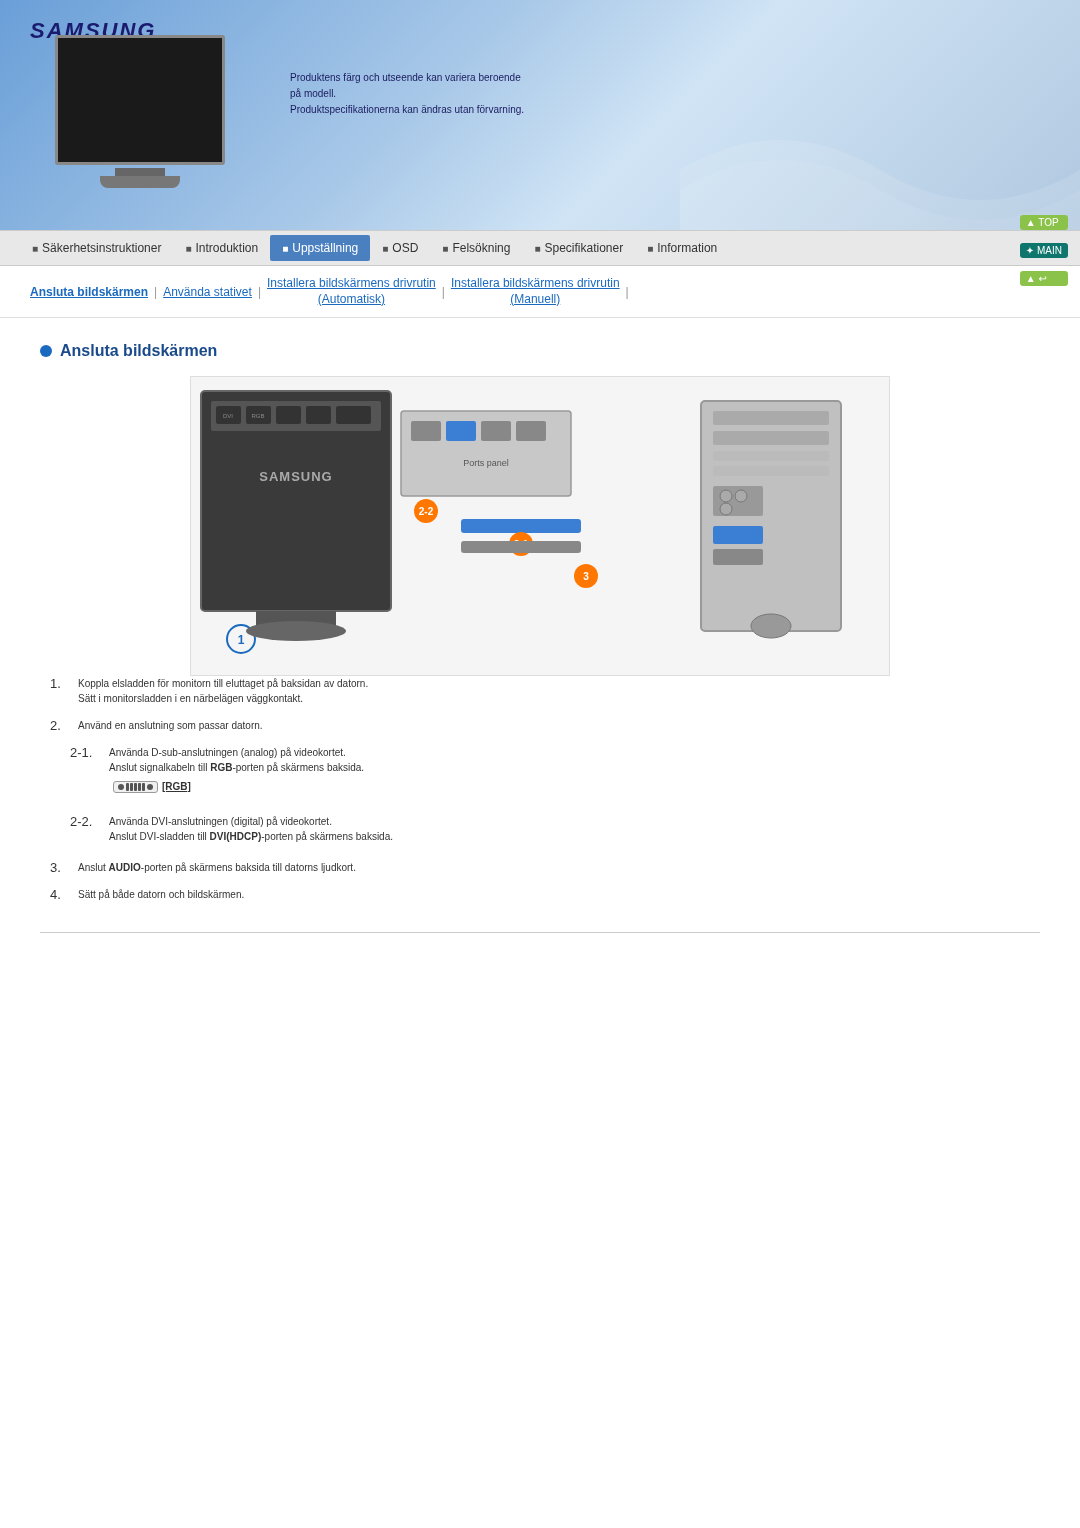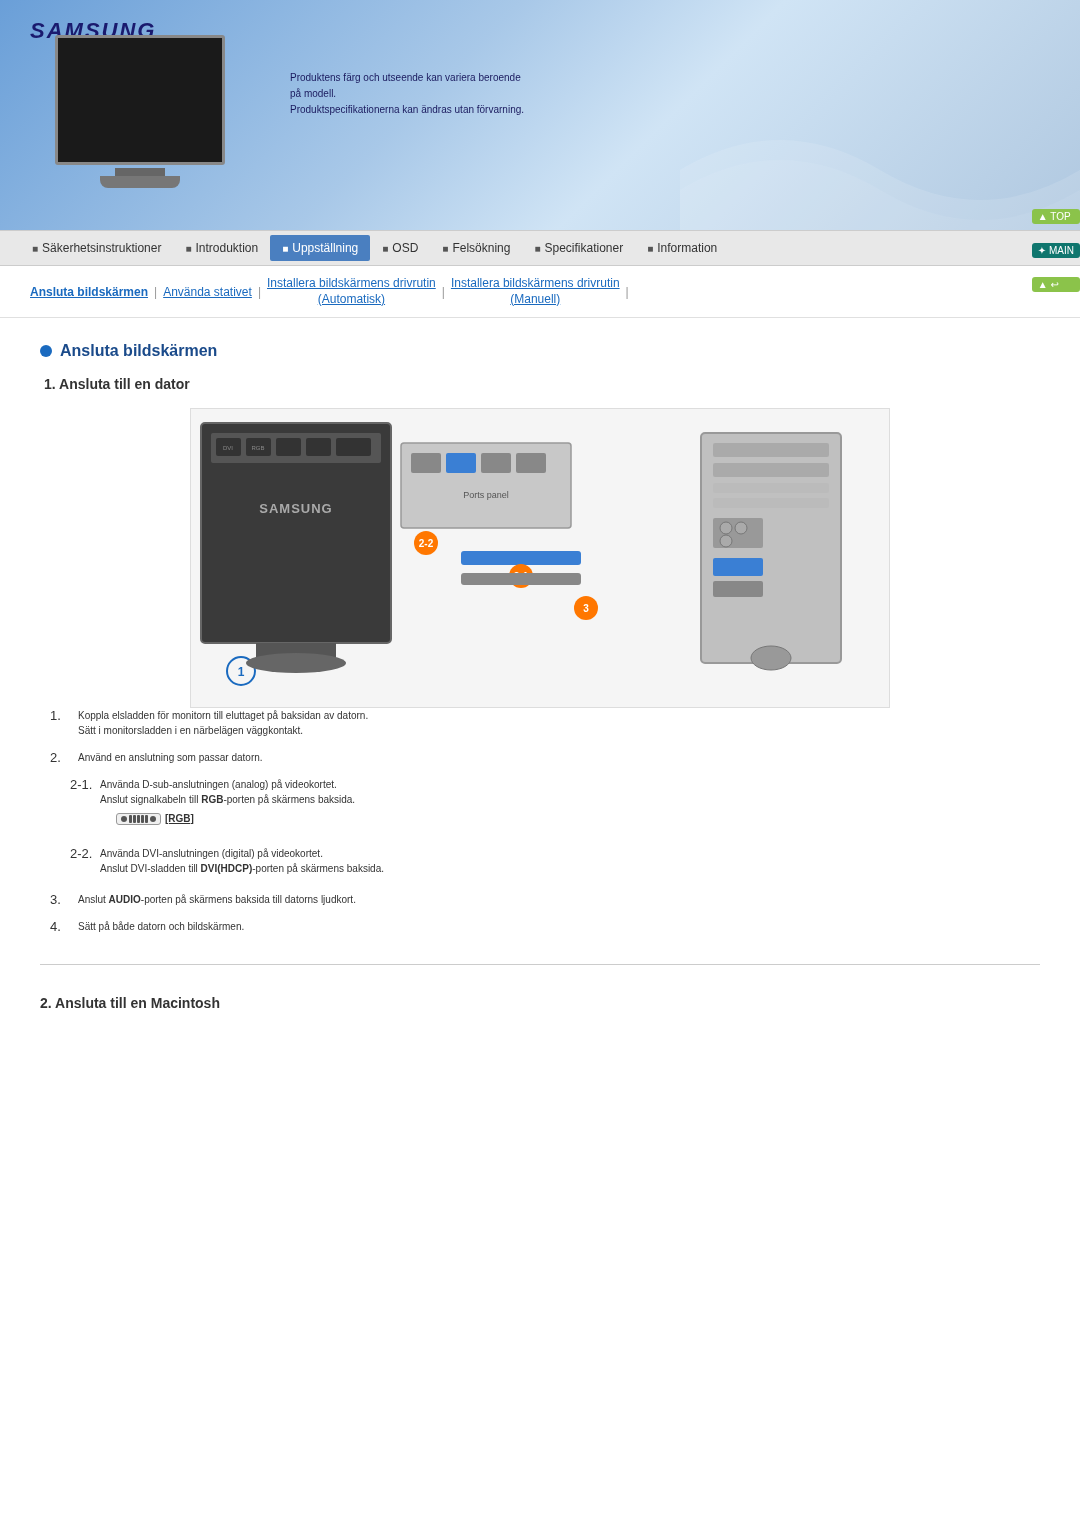--- a/index.html
+++ b/index.html
@@ -83,22 +83,22 @@
       color: #fff;
     }
     .nav-side-buttons {
       position: absolute;
       right: 0;
       top: 4px;
       bottom: 0;
       display: flex;
       flex-direction: column;
       justify-content: center;
-      gap: 19px;
-      padding-right: 0;
+      gap: 13px;
+      padding-right: 12px;
     }
     .side-btn {
       font-size: 10px;
       padding: 2px 6px;
       border-radius: 3px;
       cursor: pointer;
       display: flex;
       align-items: center;
       gap: 2px;
       white-space: nowrap;
@@ -179,33 +179,33 @@
       min-width: 20px;
       font-size: 13px;
     }
     .inst-text {
       font-size: 10px;
       line-height: 1.5;
     }
     .inst-subitem {
       margin: 4px 0 4px 20px;
       display: flex;
-      gap: 0;
+      gap: 9px;
     }
     .inst-subnum {
       min-width: 30px;
       font-size: 13px;
     }
 
     
     .port-icon-row {
       display: flex;
       align-items: center;
       gap: 4px;
-      margin: 4px 16px;
+      margin: 4px 4px;
       text-decoration: underline;
     }
     .port-icon {
       display: inline-flex;
       align-items: center;
       border: 1px solid #999;
       border-radius: 3px;
       padding: 1px 4px;
       background: #f0f0f0;
       gap: 2px;
@@ -333,23 +333,20 @@
   <span class="bread-sep">|</span>
 </div>
 
 <div class="main-content">
 
   <div class="section-title">
     <span class="dot"></span>
     <span>Ansluta bildskärmen</span>
   </div>
 
-  <div class="subsection-title">
-    <span>1. Ansluta till en dator</span>
-  </div>
 
   <div class="diagram-placeholder">
     <svg width="700" height="290">
 
       <rect x="10" y="10" width="190" height="220" rx="4" fill="#3a3a3a" stroke="#666" stroke-width="2"></rect>
 
       <text x="105" y="100" text-anchor="middle" fill="#aaa" font-size="13" font-weight="bold" letter-spacing="1">SAMSUNG</text>
 
       <rect x="20" y="20" width="170" height="30" rx="2" fill="#555"></rect>
       <rect x="25" y="25" width="25" height="18" rx="2" fill="#333"></rect>
@@ -461,17 +458,14 @@
 
     <div class="inst-item">
       <span class="inst-num">4.</span>
       <span class="inst-text">Sätt på både datorn och bildskärmen.</span>
     </div>
 
   </div>
 
   <hr class="divider">
 
-  <div class="section2-title">
-    <span>2. Ansluta till en Macintosh</span>
-  </div>
 
 </div>
 
 </body></html>

